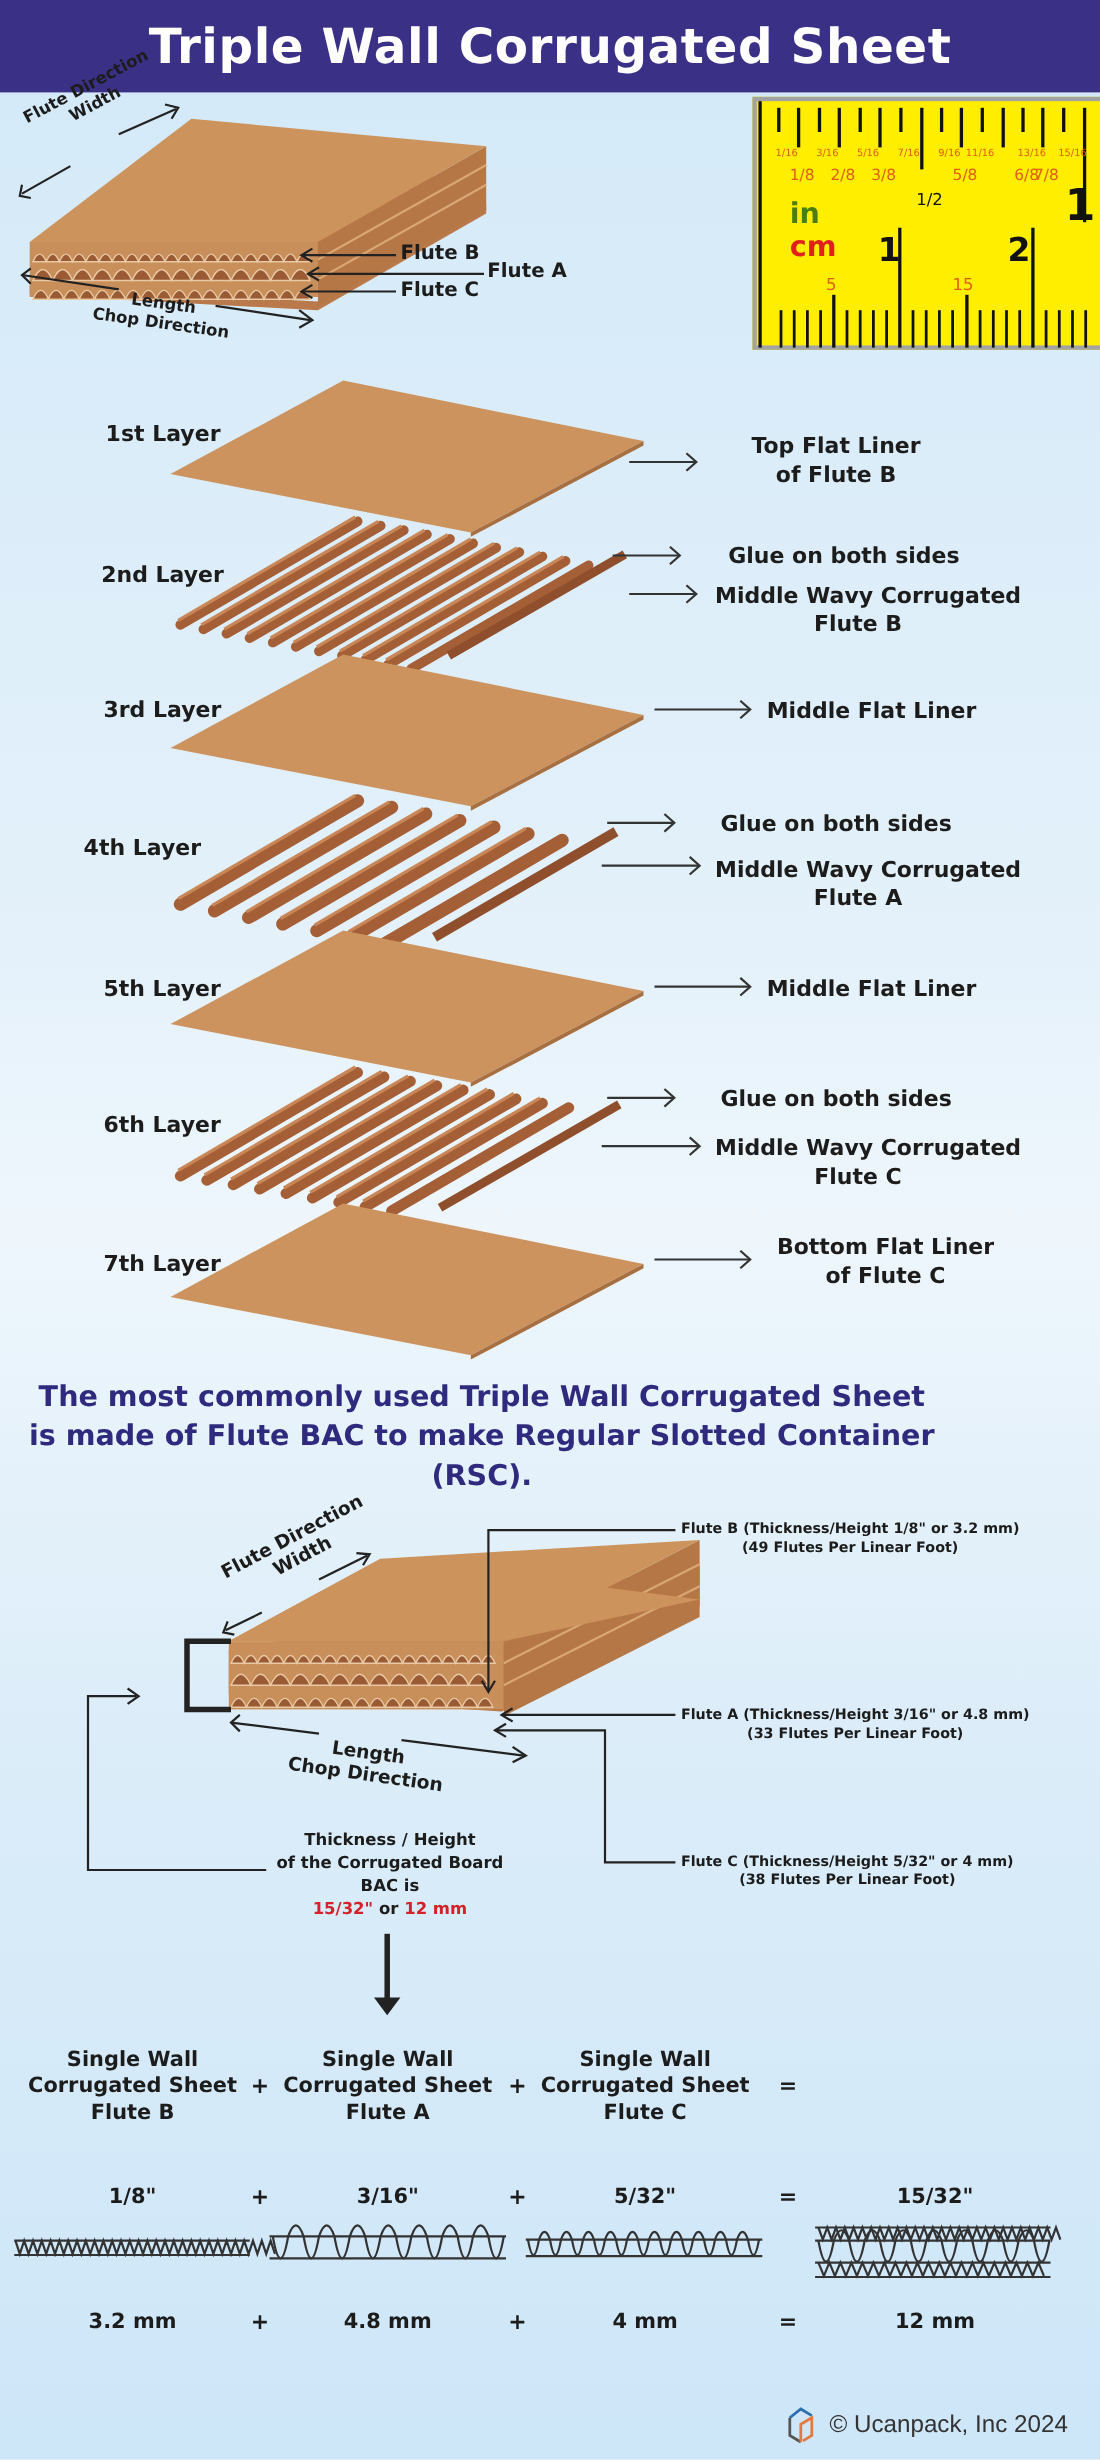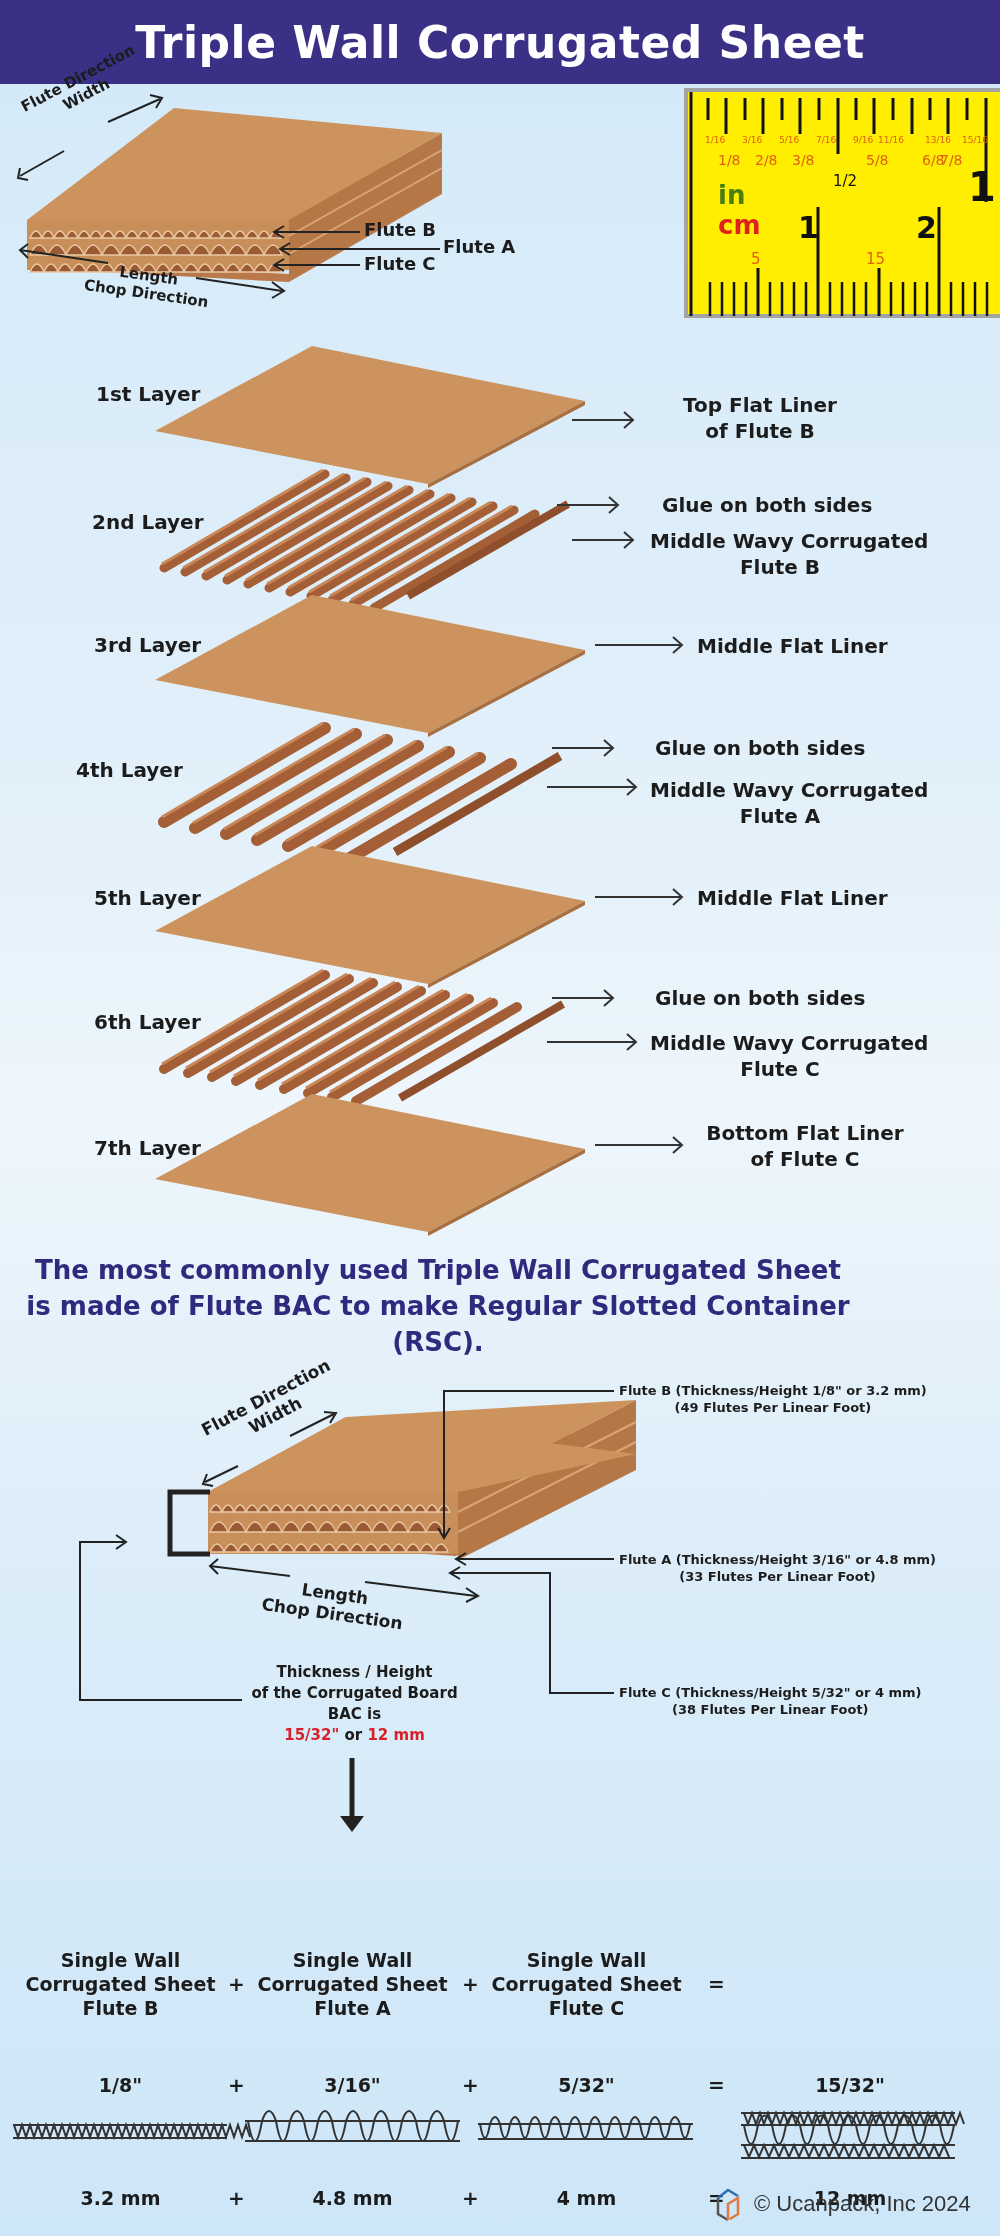--- a/index.html
+++ b/index.html
@@ -416,21 +416,21 @@
     <div>(38 Flutes Per Linear Foot)</div>
   </div>
   <div class="abs small" style="left:242px;top:292px;width:225px;font-size:15px;line-height:21px;">
     <div>Thickness / Height</div>
     <div>of the Corrugated Board</div>
     <div>BAC is</div>
     <div><span class="red">15/32"</span><span> or </span><span class="red">12 mm</span></div>
   </div>
 </div>
 
-<div class="abs" style="left:0;top:1948px;width:964px;height:270px;">
+<div class="abs" style="left:0;top:1860px;width:964px;height:270px;">
   <div class="abs eq" style="left:18px;top:0;width:205px;">
     <div>Single Wall</div>
     <div>Corrugated Sheet</div>
     <div>Flute B</div>
   </div>
   <div class="abs op" style="left:228px;top:24px;">+</div>
   <div class="abs eq" style="left:250px;top:0;width:205px;">
     <div>Single Wall</div>
     <div>Corrugated Sheet</div>
     <div>Flute A</div>

